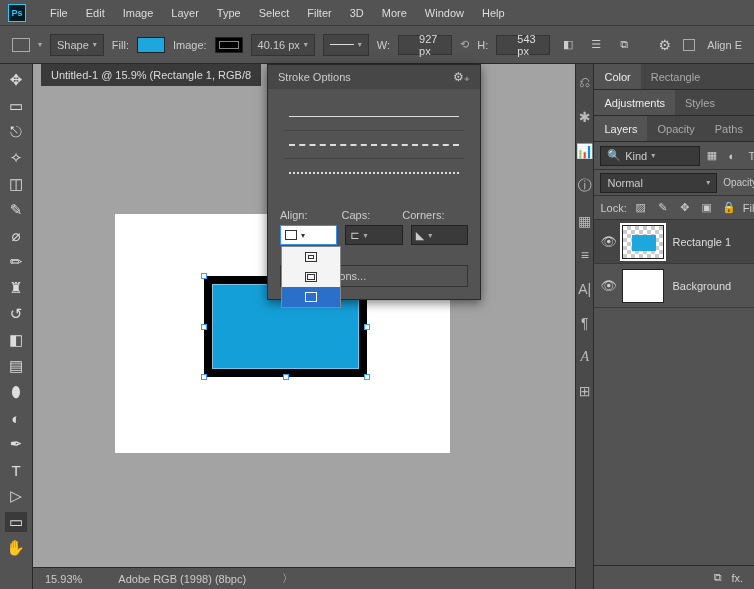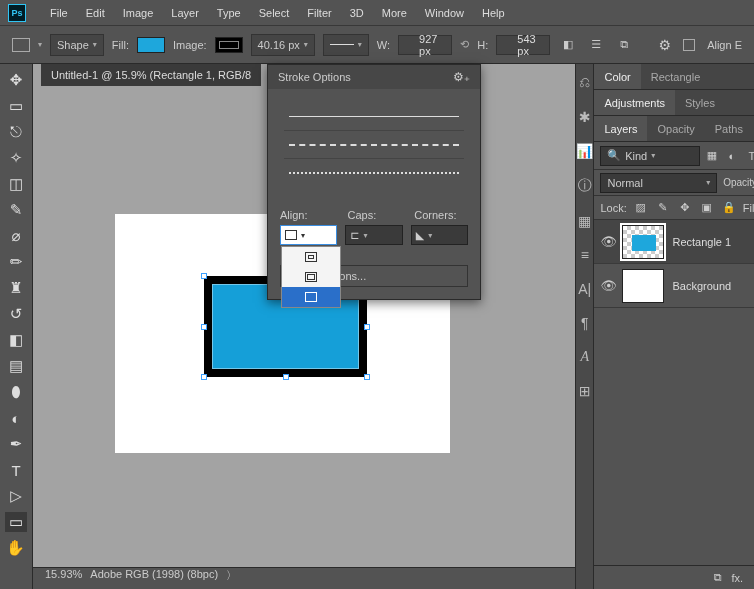--- a/index.html
+++ b/index.html
@@ -27,31 +27,31 @@
 .canvas-wrap{flex:1;background:#a3a3a3;position:relative}
 .doc-tab{position:absolute;top:0;left:8px;height:22px;background:#3a3a3a;color:#ddd;padding:0 10px;display:flex;align-items:center;font-size:11px}
 .canvas{position:absolute;top:150px;left:82px;width:335px;height:239px;background:#fff}
 .shape-rect{position:absolute;top:62px;left:89px;width:163px;height:101px;background:#000}
 .shape-inner{position:absolute;inset:8px 8px 8px 8px; background:#159fd8;border:1px solid #74c7ea}
 .handle{position:absolute;width:6px;height:6px;background:#fff;border:1px solid #3aa0ff}
 .h-tl{top:-3px;left:-3px}.h-tr{top:-3px;right:-3px}.h-bl{bottom:-3px;left:-3px}.h-br{bottom:-3px;right:-3px}
 .h-tm{top:-3px;left:calc(50% - 3px)}.h-bm{bottom:-3px;left:calc(50% - 3px)}
 .h-ml{left:-3px;top:calc(50% - 3px)}.h-mr{right:-3px;top:calc(50% - 3px)}
 
-.statusbar{position:absolute;bottom:0;left:0;right:0;height:22px;background:#535353;border-top:1px solid #2a2a2a;display:flex;padding:0 12px;gap:8px;font-size:11px;color:#ccc}
+.statusbar{position:absolute;bottom:0;left:0;right:0;height:22px;background:#535353;border-top:1px solid #2a2a2a;display:flex;align-items:center;padding:0 12px;gap:36px;font-size:11px;color:#ccc}
 
 .stroke-pop{position:absolute;top:0;left:234px;width:214px;background:#535353;border:1px solid #2a2a2a;box-shadow:0 3px 10px rgba(0,0,0,.5);z-index:50}
 .sp-head{height:24px;display:flex;align-items:center;justify-content:space-between;padding:0 10px;color:#eee;background:#474747}
 .sp-body{padding:14px 16px}
 .line-opt{height:28px;border-bottom:1px solid #444;display:flex;align-items:center;justify-content:center}
 .line-opt:last-child{border-bottom:none}
 .solid{width:170px;height:1px;background:#ddd}
 .dashed{width:170px;height:0;border-top:2px dashed #ddd}
 .dotted{width:170px;height:0;border-top:2px dotted #ddd}
-.sp-row2{display:flex;padding:8px 12px 4px;gap:22px;font-size:10px;color:#ccc}
+.sp-row2{display:flex;padding:8px 12px 4px;gap:16px;font-size:10px;color:#ccc}
 .sp-dd{display:flex;padding:0 12px 10px;gap:8px}
 .mini-dd{background:#3a3a3a;border:1px solid #222;height:20px;display:flex;align-items:center;padding:0 4px;gap:4px;flex:1}
 .align-open{position:relative}
 .align-list{position:absolute;top:20px;left:0;width:60px;background:#f4f4f4;border:1px solid #888;z-index:60}
 .align-li{height:20px;display:flex;align-items:center;justify-content:center}
 .align-li.h{background:#2a6fc9}
 .sq{width:12px;height:10px;border:1px solid #333;position:relative}
 .sq.inner::after{content:"";position:absolute;inset:2px;border:1px solid #333}
 .sq.center::after{content:"";position:absolute;inset:1px;border:1px solid #333}
 .more-opt{background:#535353;border:1px solid #333;height:22px;display:flex;align-items:center;padding:0 20px 0 10px;margin:10px 12px 12px;color:#ddd;position:relative}

